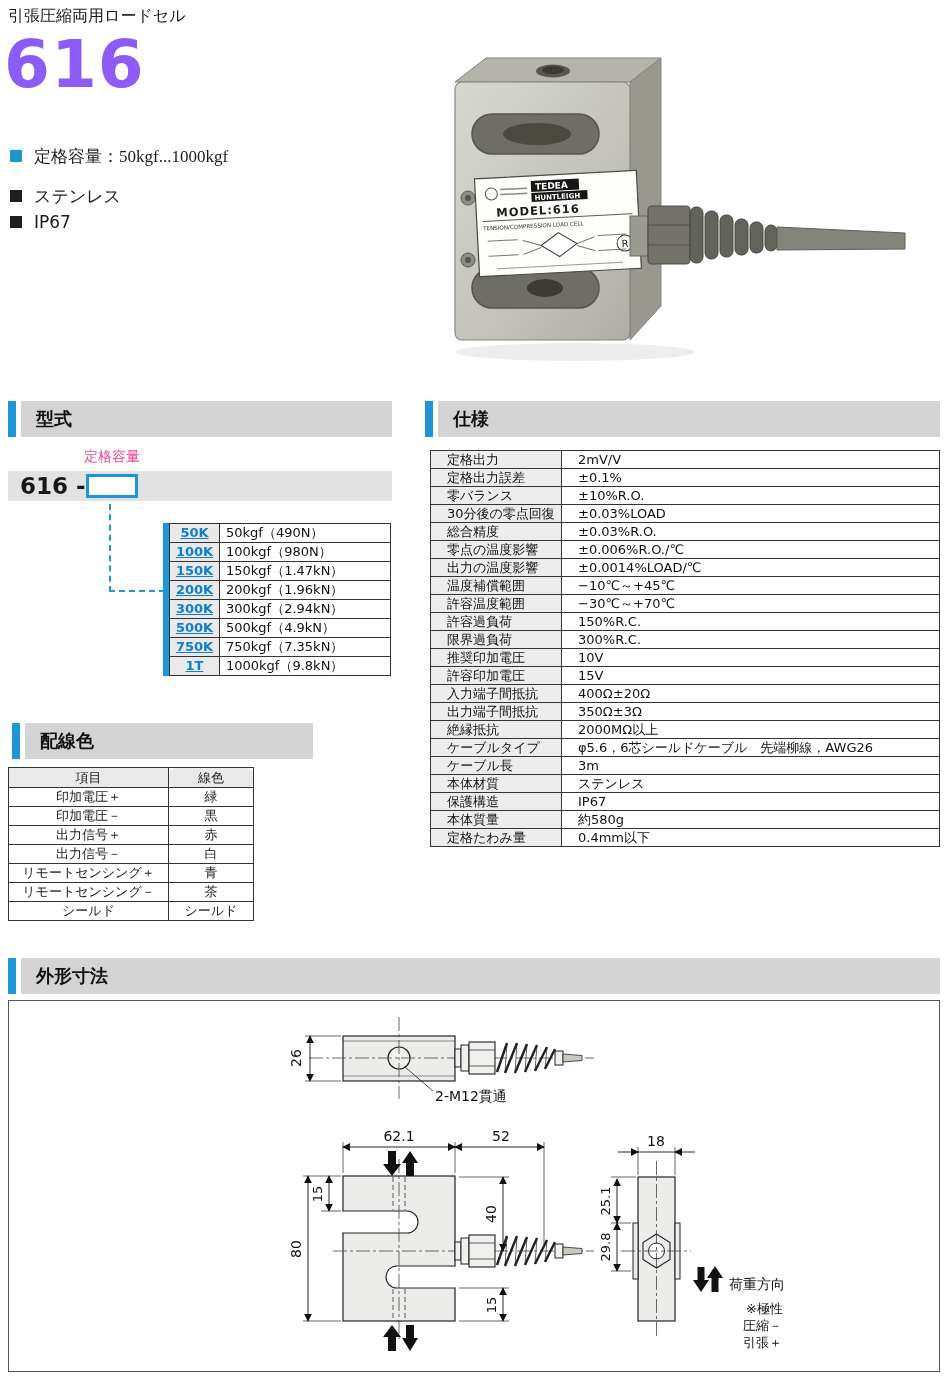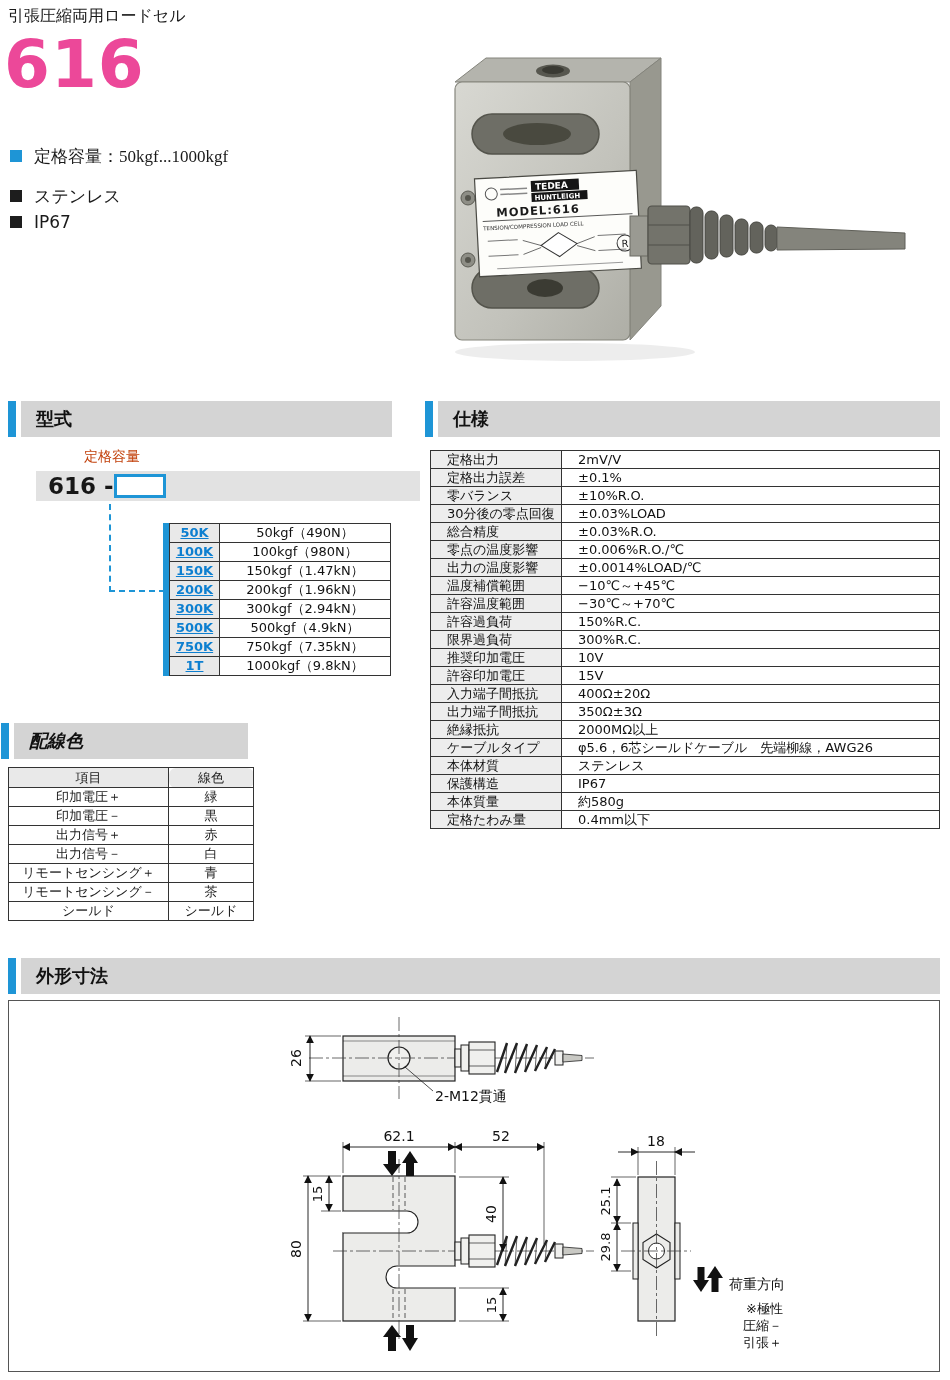--- a/index.html
+++ b/index.html
@@ -5,49 +5,49 @@
   * { margin:0; padding:0; box-sizing:border-box; }
   html,body { background:#fff; }
   body {
     width:950px; height:1380px; position:relative; overflow:hidden;
     font-family:"DejaVu Sans","Liberation Sans",sans-serif; color:#1a1a1a;
   }
   .abs { position:absolute; }
 
   
   .category-title { left:8px; top:6px; font-size:16px; color:#1a1a1a; }
-  .model-number   { left:4px; top:26px; font-size:66px; font-weight:800; letter-spacing:1px; color:#ec4899; }
+  .model-number   { left:4px; top:26px; font-size:66px; font-weight:800; letter-spacing:1px; color:#8b5cf6; }
   .features { left:10px; top:144px; display:flex; flex-direction:column; }
   .feature  { display:flex; align-items:center; height:24px; font-size:17px; }
   .feature + .feature { margin-top:2px; }
   .feature .sq { width:12px; height:12px; margin-right:12px; flex:0 0 12px; background:#1d1d1d; }
   .feature .sq.accent { background:#1e95d6; }
   .feature:nth-child(1){ margin-bottom:14px;font-family:Liberation Serif, serif; }
 
   
   .sec-header { display:flex; height:36px; }
   .sec-header .bar  { width:8px; background:#1e95d6; }
   .sec-header .gap  { width:5px; background:#fff; }
   .sec-header .body { flex:1; background:#d4d4d4; font-size:18px; font-weight:bold; line-height:36px; padding-left:15px; color:#111; }
 
   
-  .model-bar { left:8px; top:471px; width:384px; height:30px; background:#e2e2e2;margin-left:28px; }
+  .model-bar { left:8px; top:471px; width:384px; height:30px; background:#e2e2e2; }
   .model-prefix { position:absolute; left:12px; top:0; font-size:23px; font-weight:800; line-height:30px; color:#171717; }
   .capacity-box { position:absolute; left:78px; top:3px; width:52px; height:24px; background:#fff; border:3px solid #1e95d6; }
-  .capacity-label { left:84px; top:448px; font-size:14px; color:#c2410c; }
+  .capacity-label { left:84px; top:448px; font-size:14px; color:#ec4899; }
   .dash-v { left:109px; top:504px; height:88px; width:0; border-left:2px dashed #1e95d6; }
   .dash-h { left:109px; top:590px; width:56px; height:0; border-top:2px dashed #1e95d6; }
 
   table { border-collapse:collapse; }
   td,th { border:1px solid #333; font-size:13px; }
 
   .options-wrap { left:163px; top:523px; display:flex; }
   .options-wrap .blue-edge { width:6px; background:#1e95d6; }
   .options-table { width:222px; }
-  .options-table td { height:19px; line-height:16px; padding:0 6px;text-align:center; }
+  .options-table td { height:19px; line-height:16px; padding:0 6px; }
   .options-table td.code { width:50px; background:#e9e9e9; color:#0d7fd0; font-weight:bold; text-align:center; padding:0 4px;text-decoration:underline; }
   .options-table td.val  { background:#fff; color:#111; }
 
   
   .spec-table { left:430px; top:450px; width:510px; table-layout:fixed; }
   .spec-table td { height:18px; line-height:15px; padding:0 16px; overflow:hidden; white-space:nowrap; }
   .spec-table td.label { width:131px; background:#ededed; color:#111; }
   .spec-table td.value { background:#fff; color:#111; }
 
   
@@ -281,39 +281,43 @@
       </tr>
       <tr>
         <td class="label">絶縁抵抗</td>
         <td class="value">2000MΩ以上</td>
       </tr>
       <tr>
         <td class="label">ケーブルタイプ</td>
         <td class="value">φ5.6，6芯シールドケーブル　先端柳線，AWG26</td>
       </tr>
       <tr>
+        <td class="label">ケーブル長</td>
+        <td class="value">3m</td>
+      </tr>
+      <tr>
         <td class="label">本体材質</td>
         <td class="value">ステンレス</td>
       </tr>
       <tr>
         <td class="label">保護構造</td>
         <td class="value">IP67</td>
       </tr>
       <tr>
         <td class="label">本体質量</td>
         <td class="value">約580g</td>
       </tr>
       <tr>
         <td class="label">定格たわみ量</td>
         <td class="value">0.4mm以下</td>
       </tr>
     </tbody>
 </table>
 
-<div class="abs sec-header" style="left:1px; top:723px; width:247px;font-style:italic;">
+<div class="abs sec-header" style="left:12px; top:723px; width:301px;">
   <div class="bar"></div>
     <div class="gap"></div>
   <div class="body">配線色</div>
 </div>
 
 <table class="abs wiring-table">
   <tbody>
       <tr>
         <th>項目</th>
         <th>線色</th>

